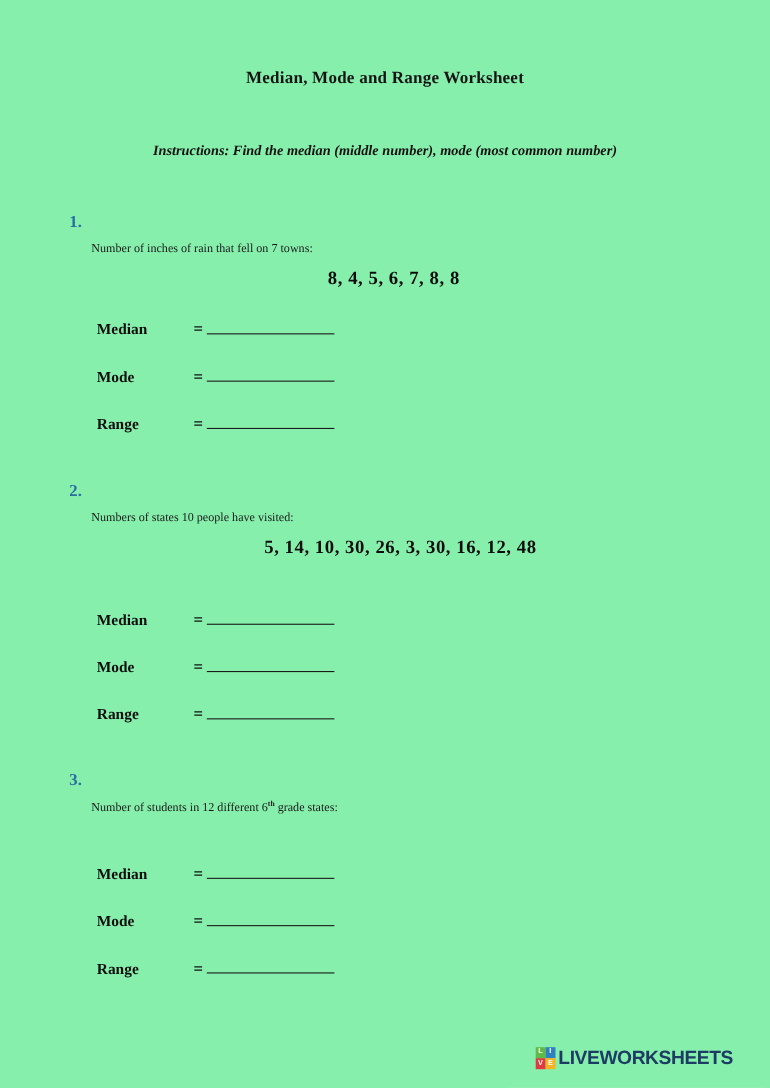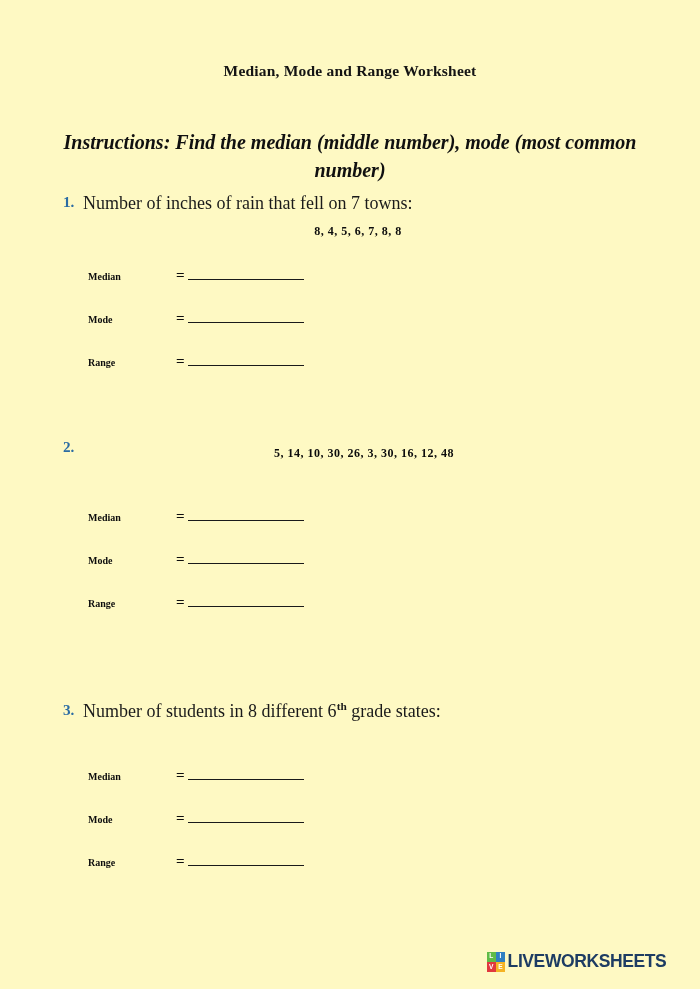--- a/index.html
+++ b/index.html
@@ -13,21 +13,21 @@
     position: relative;
     font-family: "Liberation Serif", "DejaVu Serif", serif;
     color: #000000;
     overflow: hidden;
   }
 
   .page {
     position: relative;
     width: 700px;
     height: 989px;
-    background: #fef9c3;
+    background: #86efac;
   }
 
   
   .worksheet-title {
     position: absolute;
     top: 62px;
     left: 0;
     width: 700px;
     text-align: center;
     font-family: "Liberation Serif", "DejaVu Serif", serif;
@@ -40,21 +40,21 @@
   
   .instructions {
     position: absolute;
     top: 128px;
     left: 42px;
     width: 616px;
     text-align: center;
     font-family: "Liberation Serif", "DejaVu Serif", serif;
     font-weight: bold;
     font-style: italic;
-    font-size: 20px;
+    font-size: 13px;
     line-height: 1.42;
     color: #101010;
   }
   .instructions .instr-line1 { display: block; }
   .instructions .instr-line2 { display: block; }
 
   
   .problem {
     position: absolute;
     left: 0;
@@ -76,35 +76,36 @@
     position: absolute;
     left: 63px;
     top: 0;
     font-weight: bold;
     color: #2b6ca3;
     font-size: 15.2px;
   }
   .prompt-text {
     display: inline-block;
     margin-left: 20px;
-    font-size: 18px;
+    font-size: 11px;
     color: #1a1a1a;
+    margin-top: 28px;
   }
   .prompt-text sup {
     font-size: 0.63em;
     vertical-align: super;
     line-height: 0;
     font-weight: bold;
   }
 
   .data-row {
     margin-top: 9px;
     text-align: center;
     font-weight: bold;
-    font-size: 12px;
+    font-size: 17px;
     color: #0d0d0d;
     white-space: nowrap;
   }
   #problem-1 .data-row { padding-left: 16px; letter-spacing: 0.5px; }
   #problem-2 .data-row { padding-left: 28px; letter-spacing: 0.5px; }
   #problem-3 .data-row { padding-left: 18px; letter-spacing: 0.5px; }
 
   
   .answers {
     margin-top: 26px;
@@ -113,21 +114,21 @@
   #problem-2 .answers { margin-top: 45px; }
   #problem-3 .answers { margin-top: 42px; }
 
   .answer-line {
     display: flex;
     align-items: baseline;
     height: 43px;
   }
   .answer-label {
     font-weight: bold;
-    font-size: 10px;
+    font-size: 14px;
     width: 88px;
     color: #0d0d0d;
   }
   .answer-equals {
     font-weight: bold;
     font-size: 15.2px;
     margin-right: 2px;
     color: #0d0d0d;
   }
   .answer-blank {
@@ -211,20 +212,23 @@
         <span class="answer-label">Range</span>
         <span class="answer-equals">=</span>
         <span class="answer-blank"></span>
       </div>
     </div>
   </div>
 
   <div class="problem" id="problem-2">
     <div class="prompt-row">
       <span class="prompt-number">2.</span>
+      <span class="prompt-text">
+        <span>Numbers of states 10 people have visited:</span>
+      </span>
     </div>
     <div class="data-row">5,  14,  10,  30,  26,  3,  30,  16,  12,  48</div>
     <div class="answers">
       <div class="answer-line">
         <span class="answer-label">Median</span>
         <span class="answer-equals">=</span>
         <span class="answer-blank"></span>
       </div>
       <div class="answer-line">
         <span class="answer-label">Mode</span>
@@ -235,21 +239,21 @@
         <span class="answer-label">Range</span>
         <span class="answer-equals">=</span>
         <span class="answer-blank"></span>
       </div>
     </div>
   </div>
 
   <div class="problem" id="problem-3">
     <div class="prompt-row">
       <span class="prompt-number">3.</span>
-      <span class="prompt-text"><span>Number of students in 8 different 6</span><sup>th</sup><span> grade states:</span></span>
+      <span class="prompt-text"><span>Number of students in 12 different 6</span><sup>th</sup><span> grade states:</span></span>
     </div>
     <div class="answers">
       <div class="answer-line">
         <span class="answer-label">Median</span>
         <span class="answer-equals">=</span>
         <span class="answer-blank"></span>
       </div>
       <div class="answer-line">
         <span class="answer-label">Mode</span>
         <span class="answer-equals">=</span>

